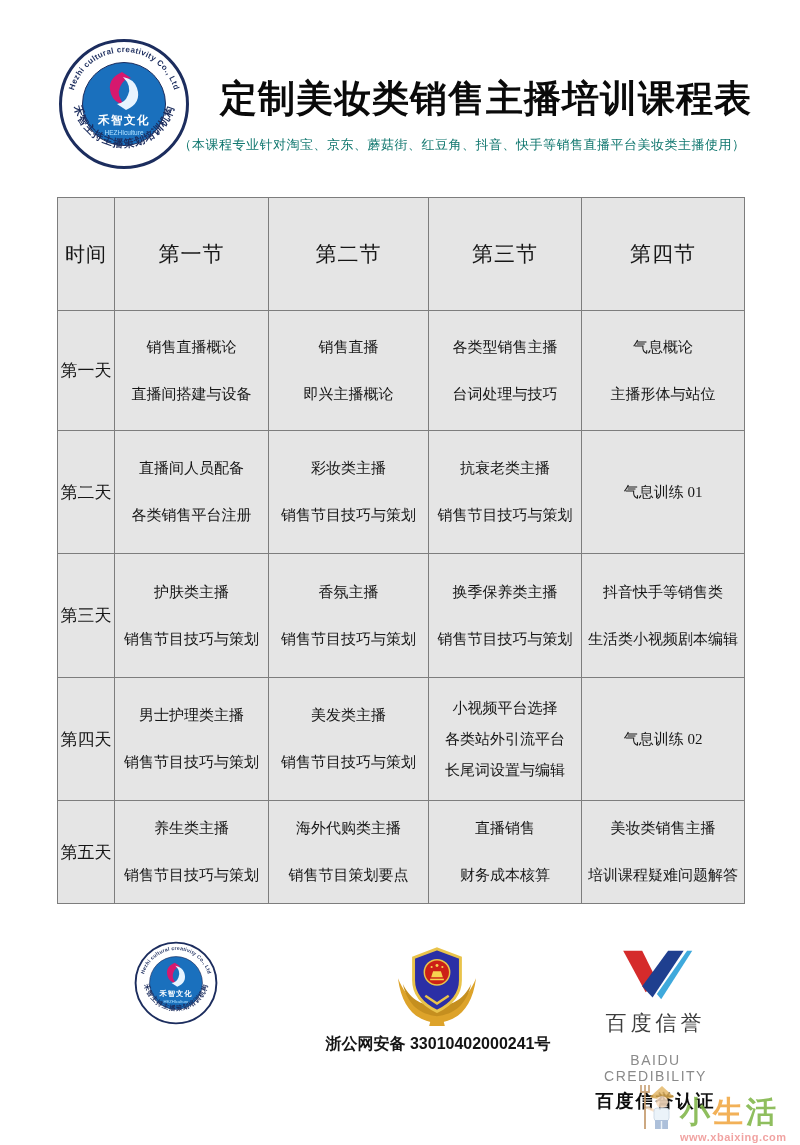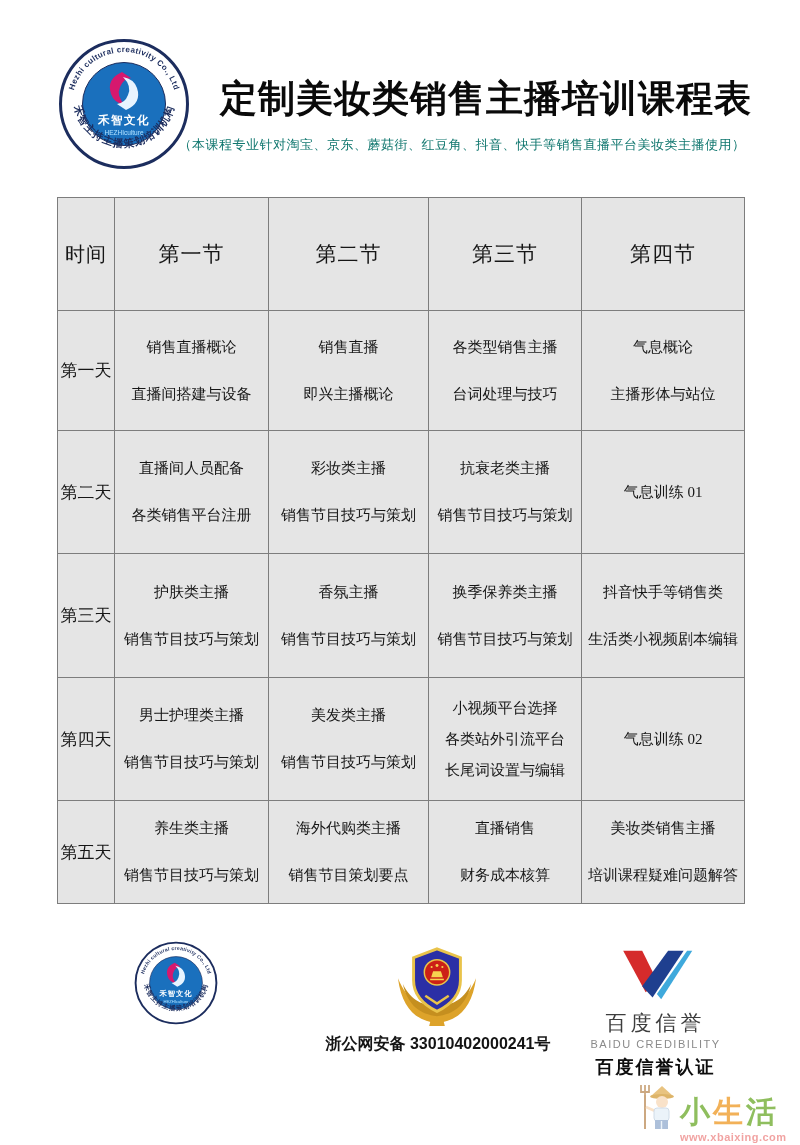--- a/index.html
+++ b/index.html
@@ -42,21 +42,21 @@
   .footer-copyright, .police-text {
     position:absolute; top:1034px; text-align:center;
     font-family:"Liberation Sans","DejaVu Sans",sans-serif; font-weight:bold; color:#141414;
   }
   .footer-copyright { left:52px; width:250px; font-size:15px; }
   .police-text { left:318px; width:240px; font-size:16px;text-align:center; }
   .police-badge { position:absolute; left:394px; top:945px; }
   .baidu-block { position:absolute; left:583px; top:948px; width:145px; text-align:center;
                  font-family:"Liberation Sans","DejaVu Sans",sans-serif; }
   .baidu-cn { margin-top:3px; font-size:21px; letter-spacing:4px; color:#3d3d3d; }
-  .baidu-en { margin-top:1px; font-size:11px; letter-spacing:1.5px; color:#8a8a8a; }
+  .baidu-en { margin-top:15px; font-size:14px; letter-spacing:1.5px; color:#8a8a8a; }
   .baidu-cert { margin-top:5px; font-size:18px; font-weight:bold; color:#0d0d0d; letter-spacing:2px; }
 
   
   .watermark { position:absolute; right:4px; bottom:4px; width:160px; height:62px; opacity:0.85; }
   .wm-mascot { position:absolute; left:2px; bottom:2px; }
   .wm-text { position:absolute; left:44px; top:16px; width:112px; text-align:left;
              font-family:"Liberation Sans","DejaVu Sans",sans-serif; }
   .wm-title { font-size:30px; font-weight:bold; letter-spacing:3px; line-height:34px; }
   .wm-url { margin-top:2px; font-size:11px; font-weight:bold; color:#ef9392;
             font-family:Liberation Sans, sans-serif; letter-spacing:0.5px; }

